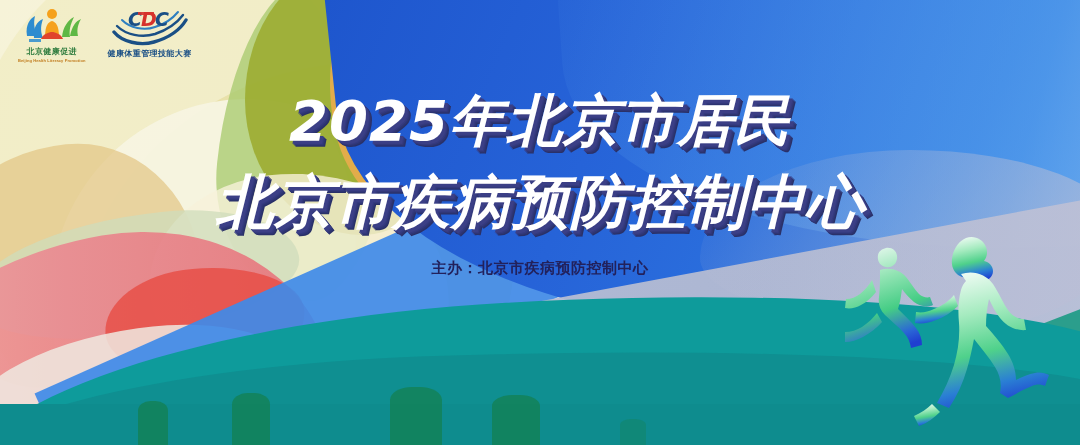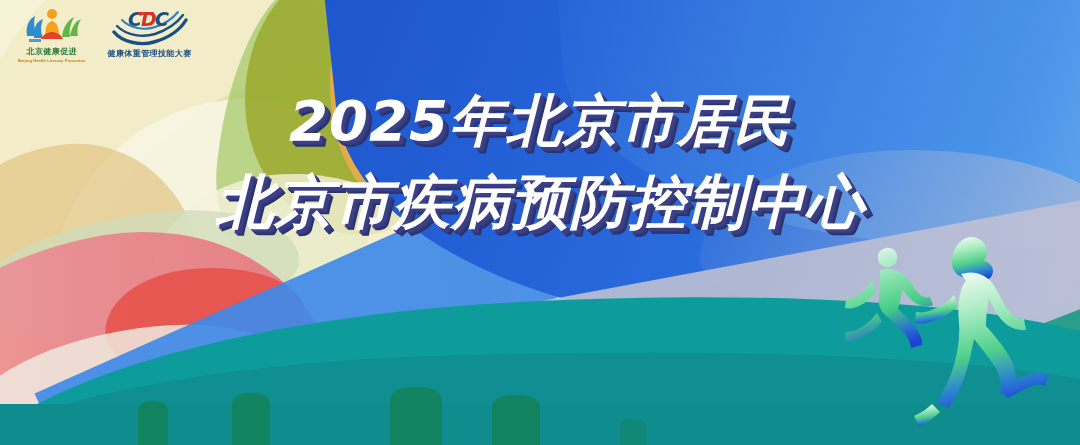--- a/index.html
+++ b/index.html
@@ -322,20 +322,21 @@
     </div>
 
   </div>
 
   <div id="title-block">
     <div class="title-line" id="title-line-1">2025年北京市居民</div>
     <div class="title-line" id="title-line-2">北京市疾病预防控制中心</div>
   </div>
 
   <div id="subtitle-block">
+    <div class="subtitle-line">主办：北京市疾病预防控制中心</div>
   </div>
 
   <svg id="runners" viewBox="0 0 250 215">
     <defs>
       <linearGradient id="runGrad" x1="0.35" y1="0" x2="0.55" y2="1">
         <stop offset="0%" stop-color="#eafaf0"></stop>
         <stop offset="28%" stop-color="#a6ebc0"></stop>
         <stop offset="58%" stop-color="#4fd18b"></stop>
         <stop offset="82%" stop-color="#2a7fd4"></stop>
         <stop offset="100%" stop-color="#1f3fd0"></stop>

